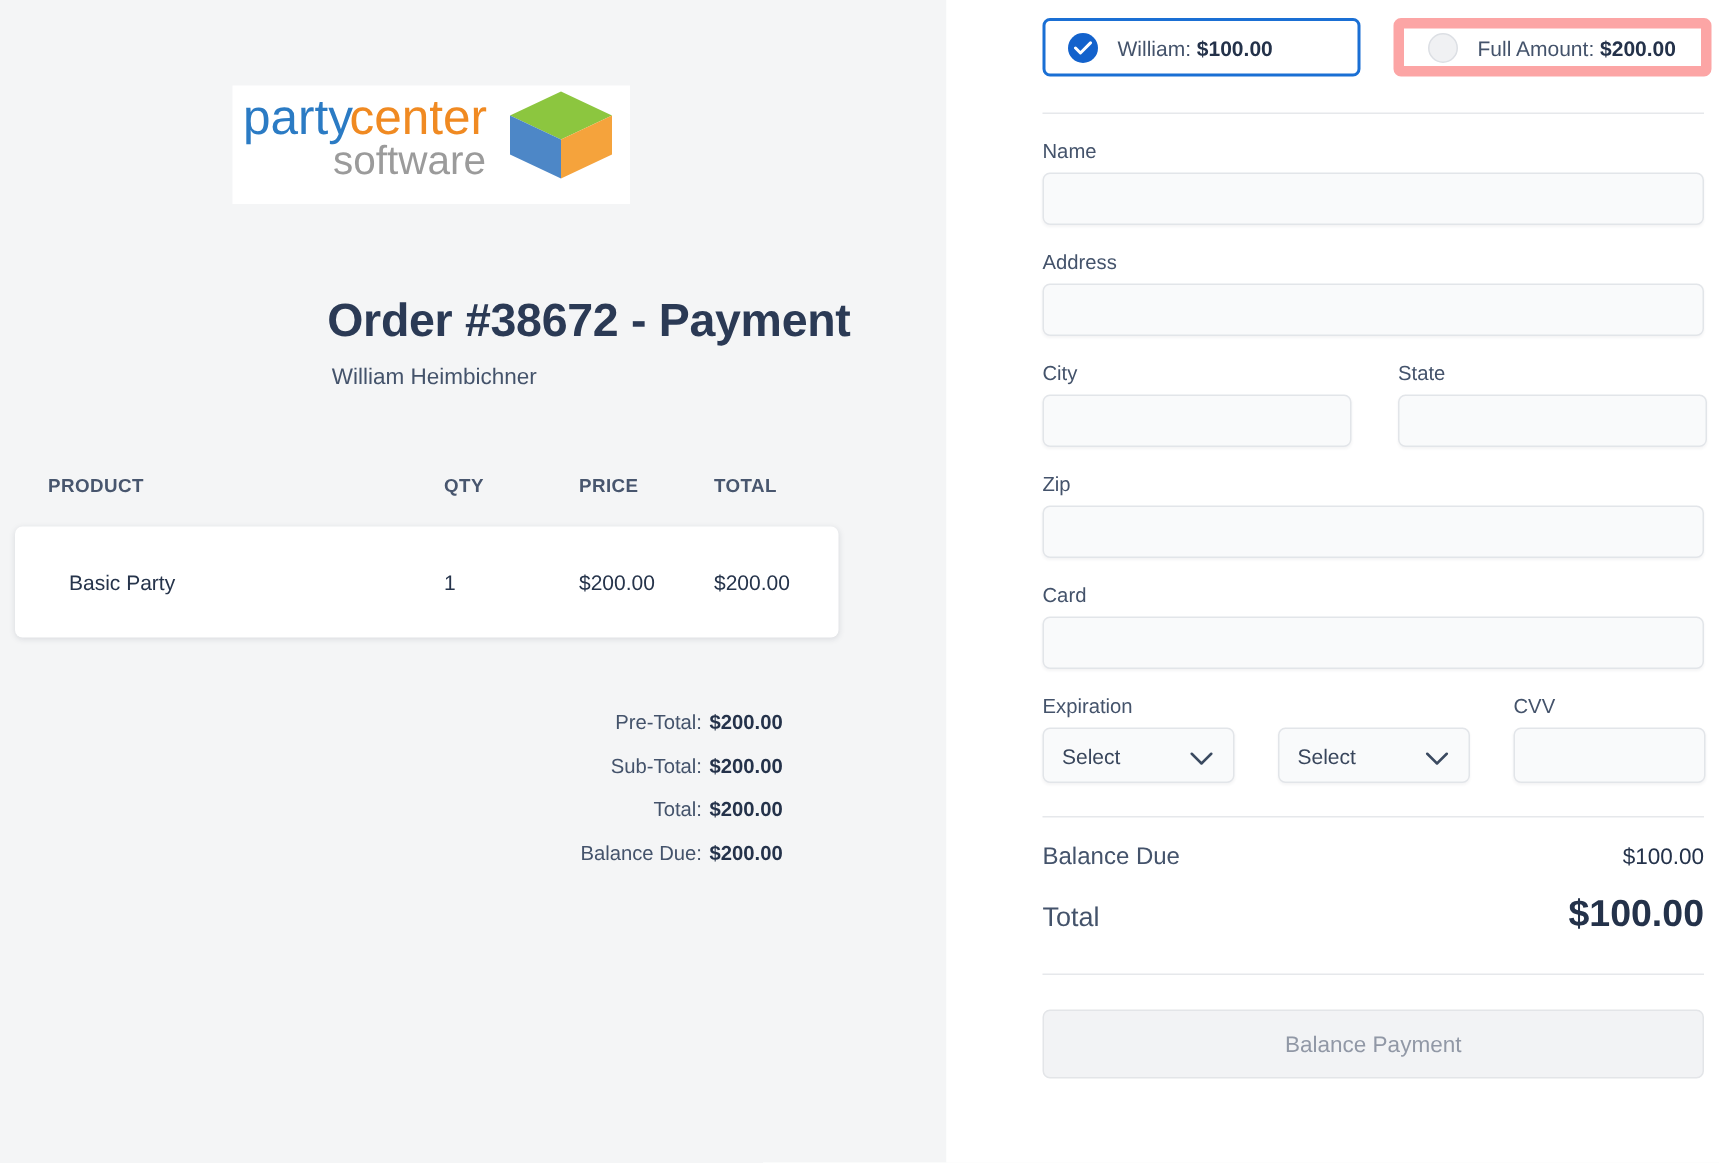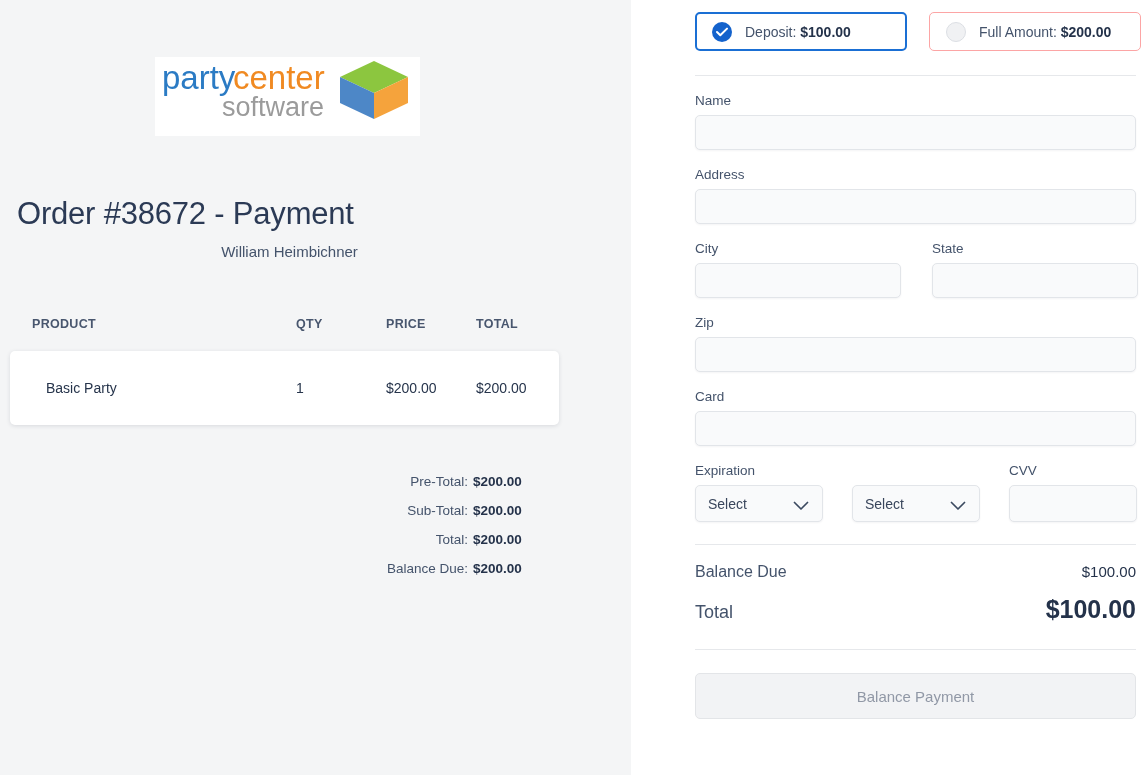--- a/index.html
+++ b/index.html
@@ -21,22 +21,22 @@
   .logo-wrap {
     position: absolute; left: 155px; top: 57px;
     width: 265px; height: 79px;
     background: #ffffff;
     display: flex; align-items: flex-start; justify-content: center;
   }
   .logo-svg { display: block; }
 
   .order-title {
     position: absolute; top: 196px; left: 0; width: 567px;
-    text-align: left;
-    font-size: 31px; font-weight: normal; color: #2b3a55;
+    text-align: right;
+    font-size: 31px; font-weight: bold; color: #2b3a55;
     letter-spacing: -0.2px;
     padding-left: 17px;
   }
   .order-sub {
     position: absolute; top: 243px; left: 0; width: 567px;
     text-align: center;
     font-size: 15px; color: #44536b; padding-left: 12px;
   }
 
   .table-head {
@@ -87,21 +87,21 @@
     position: relative;
     overflow: hidden;
   }
   .rp-inner { position: absolute; left: 64px; top: 0; width: 500px; }
 
   .pay-options { display: flex; gap: 22px; padding-top: 12px; }
   .pay-option {
     display: flex; align-items: center; gap: 13px;
     width: 212px; height: 39px;
     padding: 0 16px;
-    border: 1px solid #fca5a5;
+    border: 7px solid #fca5a5;
     border-radius: 5px;
     background: #ffffff;
     font-size: 14px; color: #44536b;
     white-space: nowrap;
     flex: 0 0 auto;
   }
   .pay-option.selected { border: 2px solid #1a6fd4; padding: 0 15px; }
   .pay-option b { color: #24324a; font-weight: bold; }
   .radio-on, .radio-off { width: 20px; height: 20px; border-radius: 50%; flex: 0 0 20px; }
   .radio-on { background: #1362cc; position: relative; }
@@ -233,21 +233,21 @@
   <div class="right-panel">
     <div class="rp-inner">
 
       <div class="pay-options">
         <div class="pay-option selected">
           <span class="radio-on">
             <svg width="12" height="10" viewBox="0 0 12 10" xmlns="http://www.w3.org/2000/svg">
               <path d="M1 5 L4.3 8.3 L11 1.6" fill="none" stroke="#ffffff" stroke-width="2" stroke-linecap="round" stroke-linejoin="round"></path>
             </svg>
           </span>
-          <span><span>Deposit: </span><b>$100.00</b></span>
+          <span><span>William: </span><b>$100.00</b></span>
         </div>
         <div class="pay-option">
           <span class="radio-off"></span>
           <span><span>Full Amount: </span><b>$200.00</b></span>
         </div>
       </div>
 
       <div class="divider div-top"></div>
 
       <div class="field-group">

